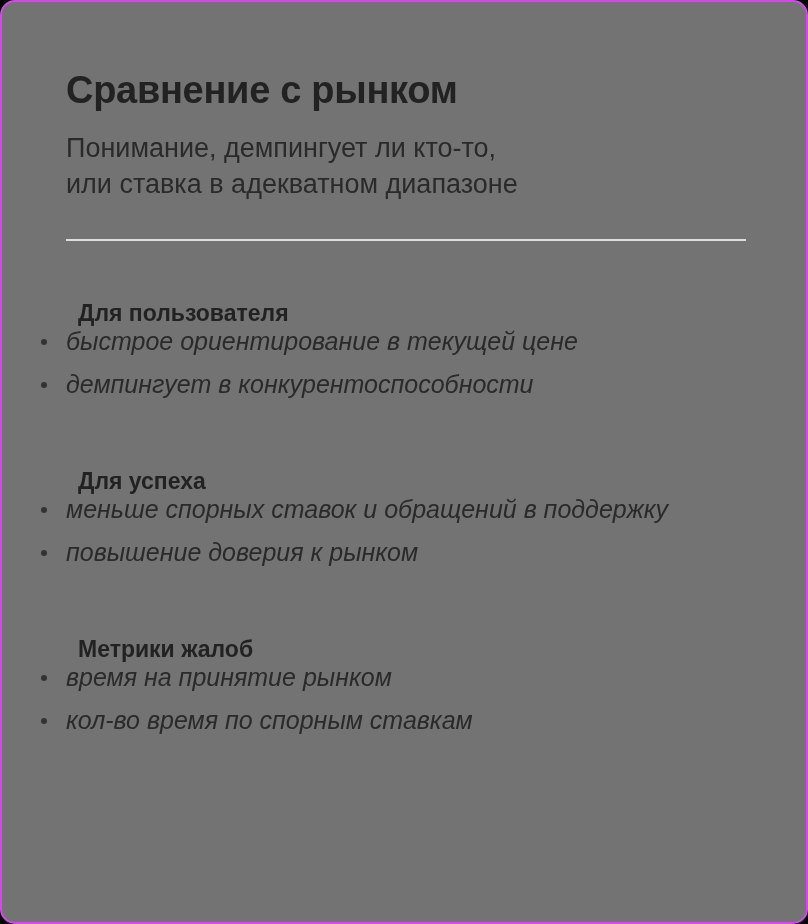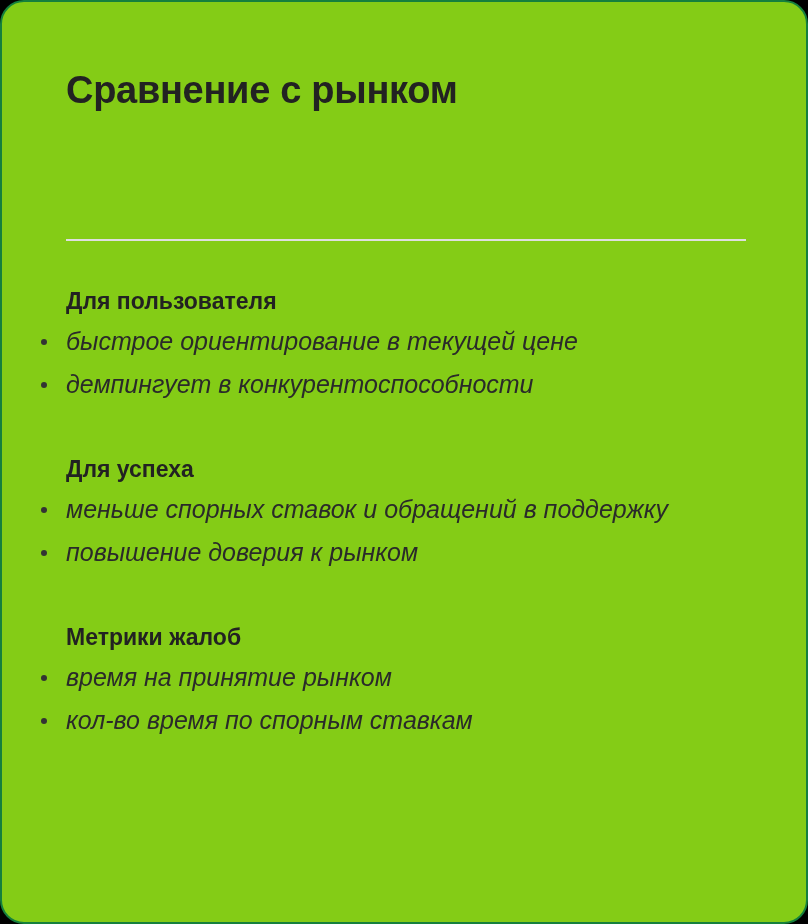--- a/index.html
+++ b/index.html
@@ -13,23 +13,23 @@
       position: relative;
       overflow: hidden;
       font-family: "Liberation Sans", "DejaVu Sans", sans-serif;
     }
     .card {
       position: absolute;
       left: 0;
       top: 0;
       width: 804px;
       height: 920px;
-      background: #84cc16;
-      border: 2px solid #15803d;
-      border-radius: 24px;
+      background: #737373;
+      border: 2px solid #d946ef;
+      border-radius: 15px;
     }
     .title {
       position: absolute;
       left: 64px;
       top: 64px;
       margin: 0;
       font-size: 38px;
       line-height: 48px;
       font-weight: 700;
       color: #222222;
@@ -58,21 +58,21 @@
     }
     .section {
       position: absolute;
       left: 0;
       width: 804px;
     }
     .section-heading {
       position: absolute;
       left: 64px;
       top: 0;
-      margin: 0;
+      margin: 12px;
       font-size: 23px;
       line-height: 30px;
       font-weight: 700;
       color: #222222;
       white-space: nowrap;
     }
     .bullet-list {
       position: absolute;
       left: 0;
       top: 34px;
@@ -105,20 +105,22 @@
     }
   </style>
 </head>
 <body>
 
 <div class="card">
 
   <h1 class="title">Сравнение с рынком</h1>
 
   <p class="subtitle">
+    <span>Понимание, демпингует ли кто-то,</span>
+    <span>или ставка в адекватном диапазоне</span>
   </p>
 
   <div class="divider"></div>
 
   <div class="section" style="top:284px;">
     <h2 class="section-heading">Для пользователя</h2>
     <ul class="bullet-list">
       <li class="bullet-item">
         <span class="bullet-dot"></span>
         <span class="bullet-text">быстрое ориентирование в текущей цене</span>

